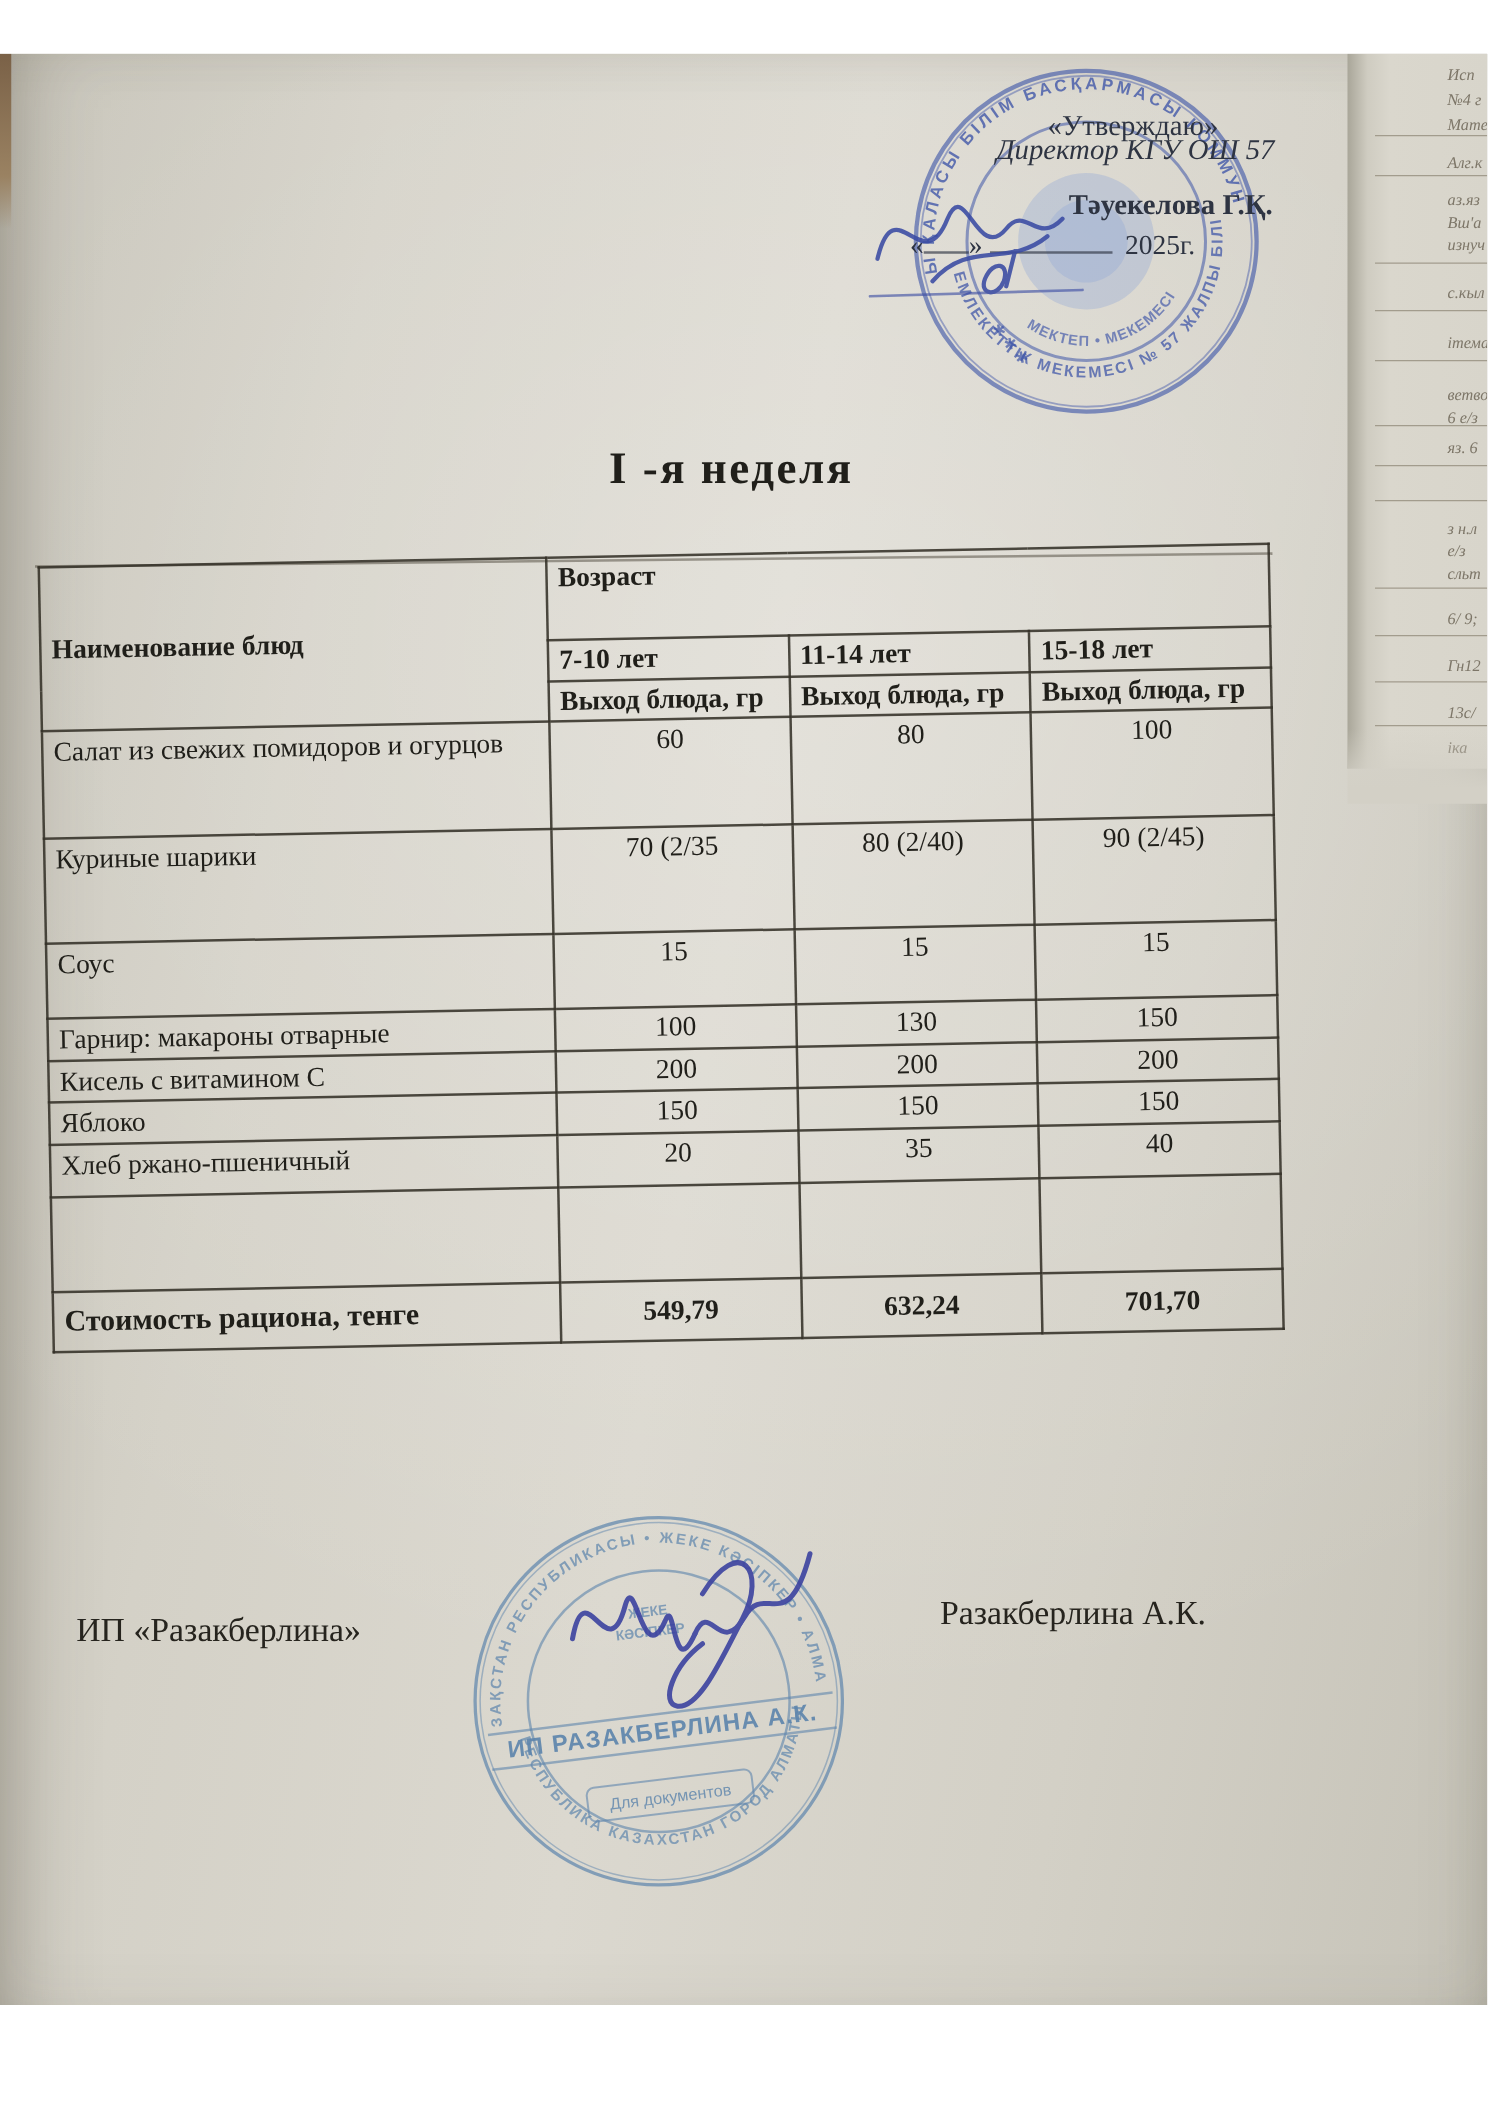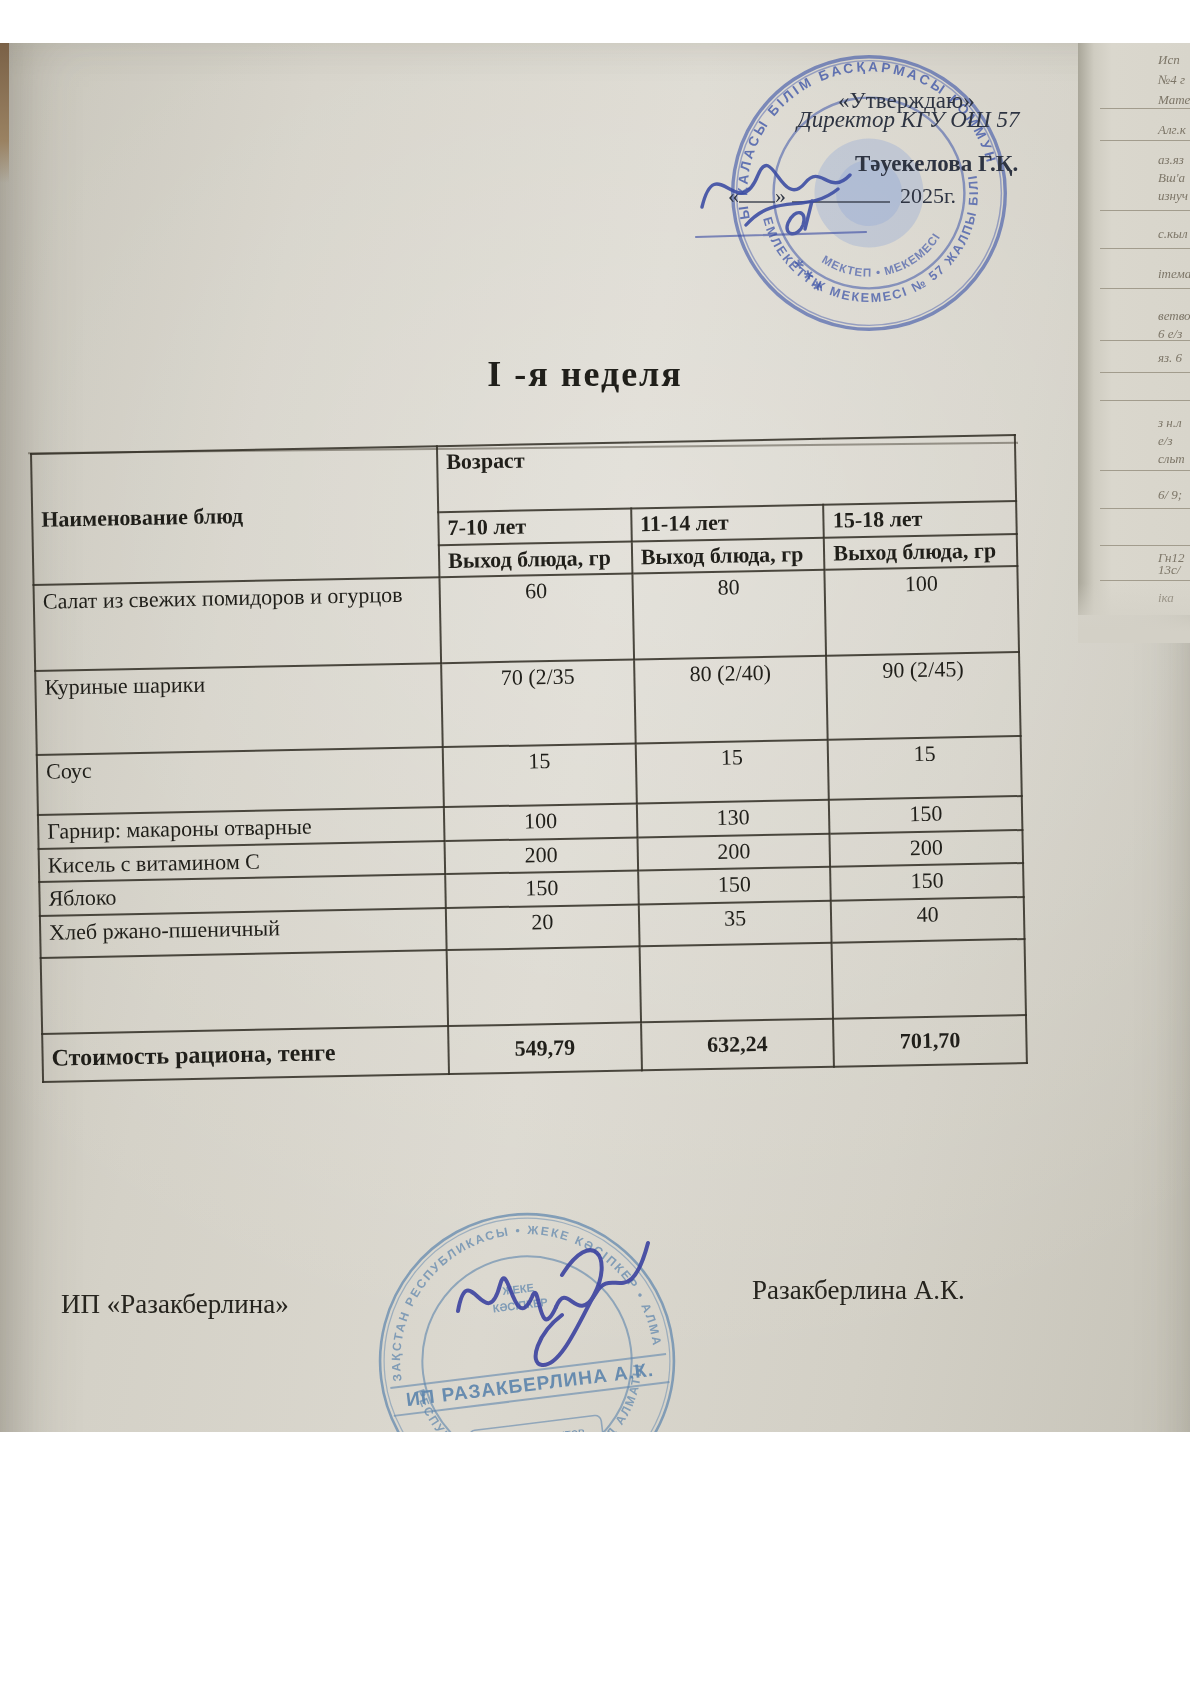--- a/index.html
+++ b/index.html
@@ -1,16 +1,16 @@
 <!DOCTYPE html>
 <html><head>
 <meta charset="utf-8">
 <style>
   html,body{margin:0;padding:0;background:#ffffff;}
-  #page{position:relative;width:1190px;height:1432px;background:#ffffff;overflow:hidden;
+  #page{position:relative;width:1190px;height:1604px;background:#ffffff;overflow:hidden;
         font-family:"Liberation Serif","DejaVu Serif",serif;color:#26241e;}
 
   
   #photo{position:absolute;left:0;top:43px;width:1190px;height:1592px;overflow:hidden;
          background:
            radial-gradient(130% 90% at 55% 30%, rgba(255,255,255,0.25) 0%, rgba(255,255,255,0) 60%),
            linear-gradient(100deg,#c6c3b8 0%,#d4d1c7 22%,#dbd8cf 48%,#d3d0c6 74%,#c6c3b8 100%);
          box-shadow: inset 45px 0 70px -40px rgba(90,85,70,.45),
                      inset -25px 0 60px -35px rgba(90,85,70,.35),
                      inset 0 -40px 70px -45px rgba(90,85,70,.35);}
@@ -80,21 +80,21 @@
       <span class="frag" style="top:145px">изнуч</span>
       <span class="frag" style="top:183px">с.кыл</span>
       <span class="frag" style="top:223px">ітема</span>
       <span class="frag" style="top:265px">ветво</span>
       <span class="frag" style="top:283px">6 е/з</span>
       <span class="frag" style="top:307px">яз. 6</span>
       <span class="frag" style="top:372px">з н.л</span>
       <span class="frag" style="top:390px">е/з</span>
       <span class="frag" style="top:408px">сльт</span>
       <span class="frag" style="top:444px">6/ 9;</span>
-      <span class="frag" style="top:507px">Гн12</span>
+      <span class="frag" style="top:482px">Гн12</span>
       <span class="frag" style="top:519px">13с/</span>
       <span class="frag" style="top:547px">іка</span>
       <div class="hline" style="top:65px"></div>
       <div class="hline" style="top:97px"></div>
       <div class="hline" style="top:167px"></div>
       <div class="hline" style="top:205px"></div>
       <div class="hline" style="top:245px"></div>
       <div class="hline" style="top:297px"></div>
       <div class="hline" style="top:329px"></div>
       <div class="hline" style="top:357px"></div>

